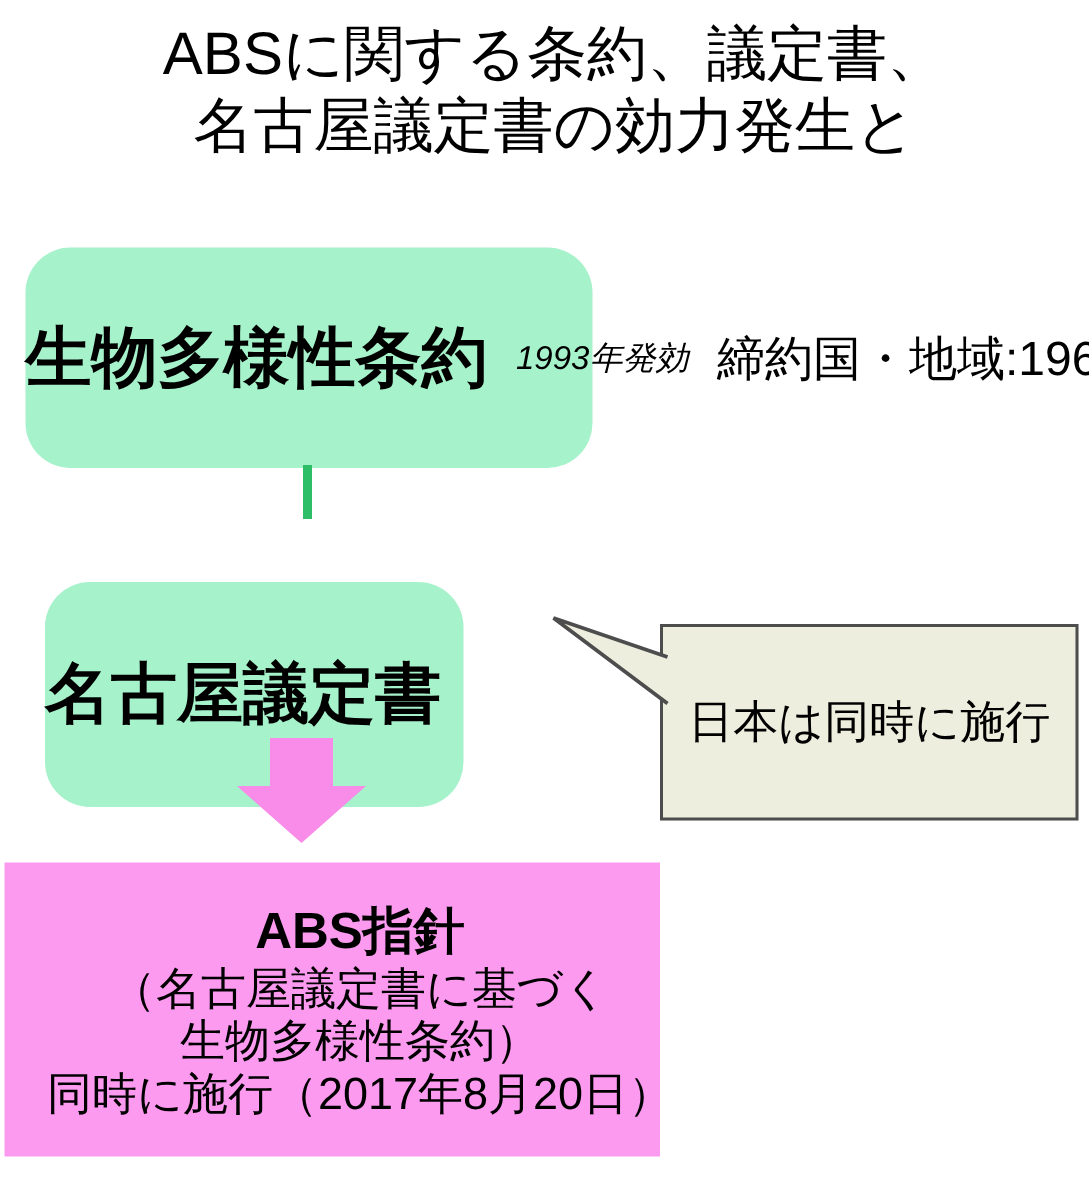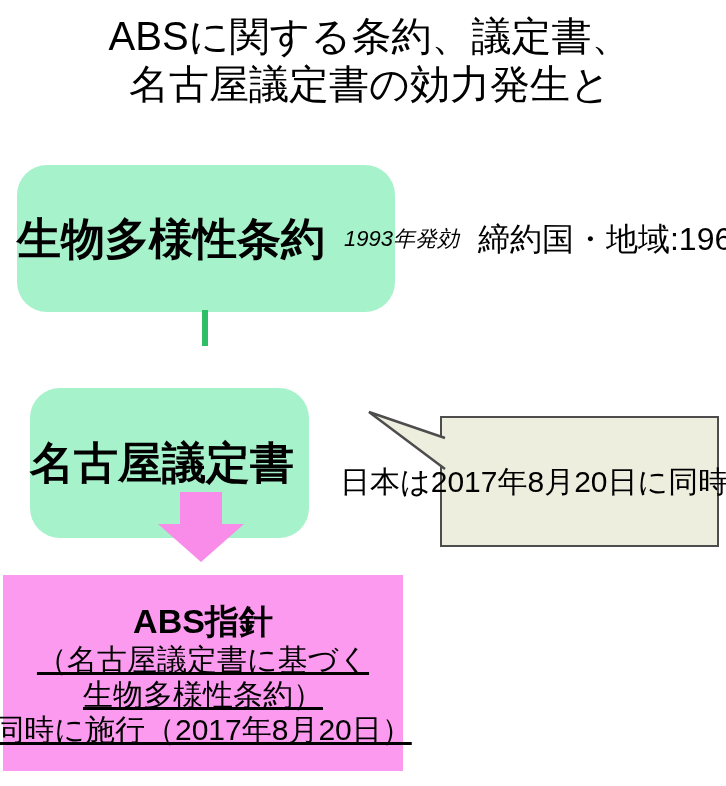--- a/index.html
+++ b/index.html
@@ -83,23 +83,24 @@
   .pink-box {
     position: absolute;
     left: 3px; top: 575px;
     width: 400px; height: 196px;
     background: var(--box-pink, #FB9AEF);
     display: flex;
     flex-direction: column;
     align-items: center;
     justify-content: center;
     text-align: center;
+    padding-left: 37px;
   }
   .pink-box .box-heading { font-size: 34px; font-weight: bold; line-height: 42px; white-space: nowrap; }
-  .pink-box .box-line    { font-size: 30px; line-height: 35px; white-space: nowrap; text-decoration: underline; }
+  .pink-box .box-line    { font-size: 30px; line-height: 35px; white-space: nowrap; }
 </style>
 </head>
 <body>
 
 <div id="canvas">
 
   <div class="page-title">
     <div>ABSに関する条約、議定書、</div>
     <div>名古屋議定書の効力発生と</div>
   </div>
@@ -111,21 +112,20 @@
   </div>
 
   <div class="connector"></div>
 
   <div id="box-nagoya" class="green-box">
     <div class="box-heading">名古屋議定書</div>
   </div>
 
   <div class="callout-box">
     <div>日本は</div>
-    <div>2017年8月20日に</div>
     <div>同時に施行</div>
   </div>
 
   <svg class="overlay" viewBox="0 0 726 786">
     <path class="callout-pointer" d="M 445,438 L 369,412 L 445,469"></path>
     <polygon class="arrow-down" points="180,492 222,492 222,524 244,524 201,562 158,524 180,524"></polygon>
   </svg>
 
   <div class="pink-box">
     <div class="box-heading">ABS指針</div>

